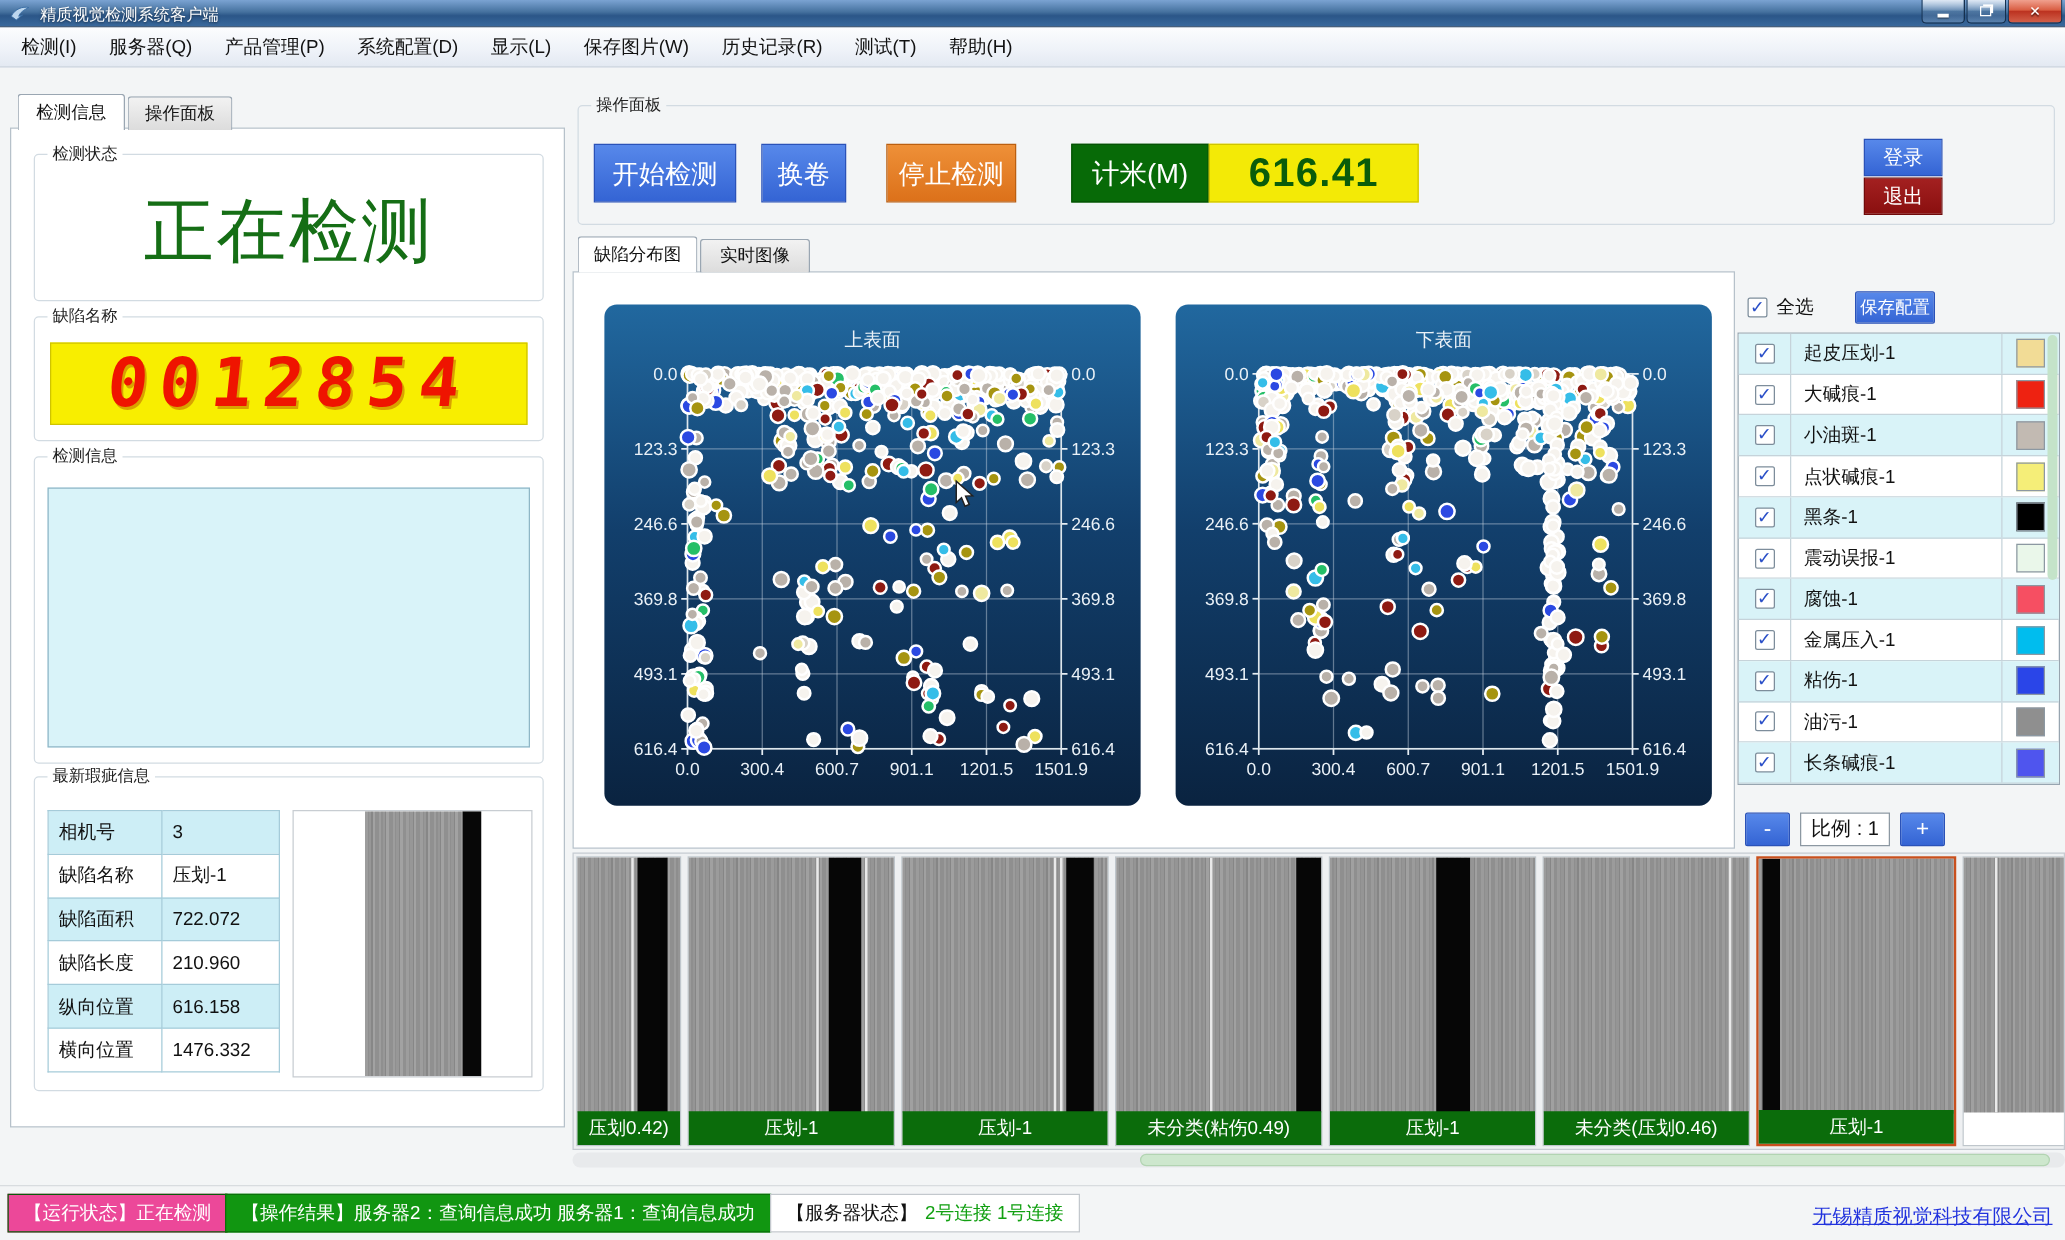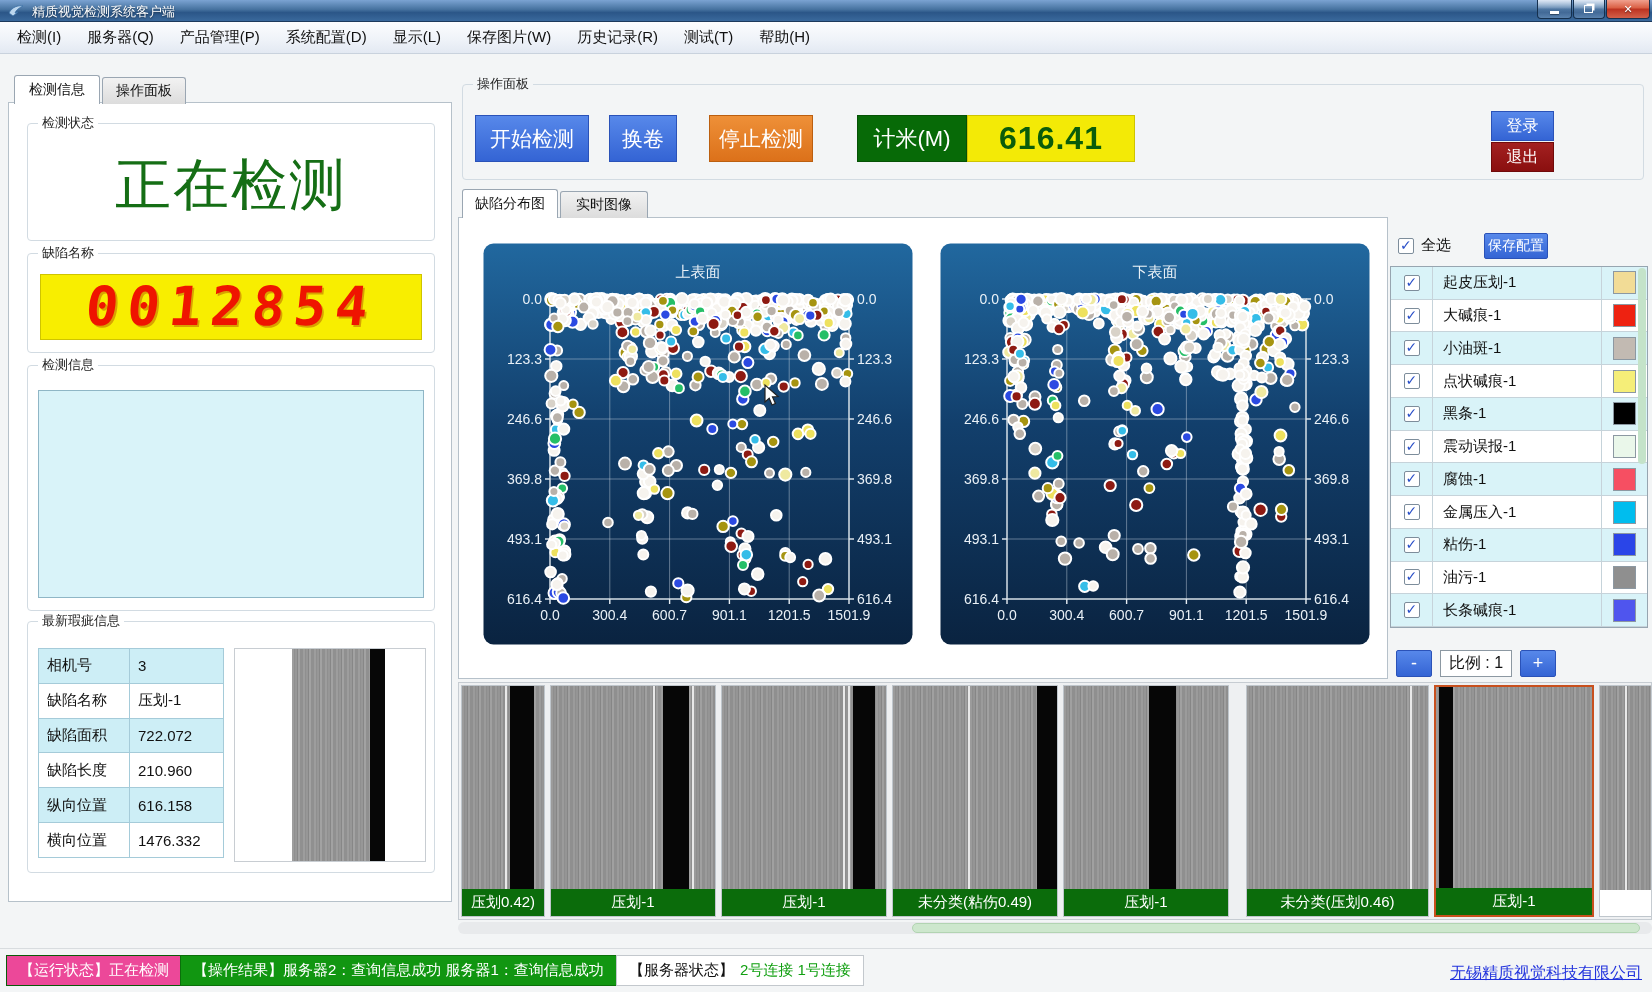--- a/index.html
+++ b/index.html
@@ -1699,21 +1699,21 @@
             <div class="wline" style="left: 46%;"></div>
           </div>
         <div class="thumb-label">未分类(粘伤0.49)</div>
       </div>
       <div class="thumb" style="width: 166px;">
         <div class="thumb-img">
             <div class="band" style="left: 52%; width: 16%;"></div>
           </div>
         <div class="thumb-label">压划-1</div>
       </div>
-      <div class="thumb" style="width: 183px; margin-left: 12px;">
+      <div class="thumb" style="width: 166px;">
         <div class="thumb-img">
             <div class="wline" style="left: 90%;"></div>
           </div>
         <div class="thumb-label">未分类(压划0.46)</div>
       </div>
       <div class="thumb selected" style="width: 160px;">
         <div class="thumb-img">
             <div class="band" style="left: 2%; width: 9%;"></div>
           </div>
         <div class="thumb-label">压划-1</div>

